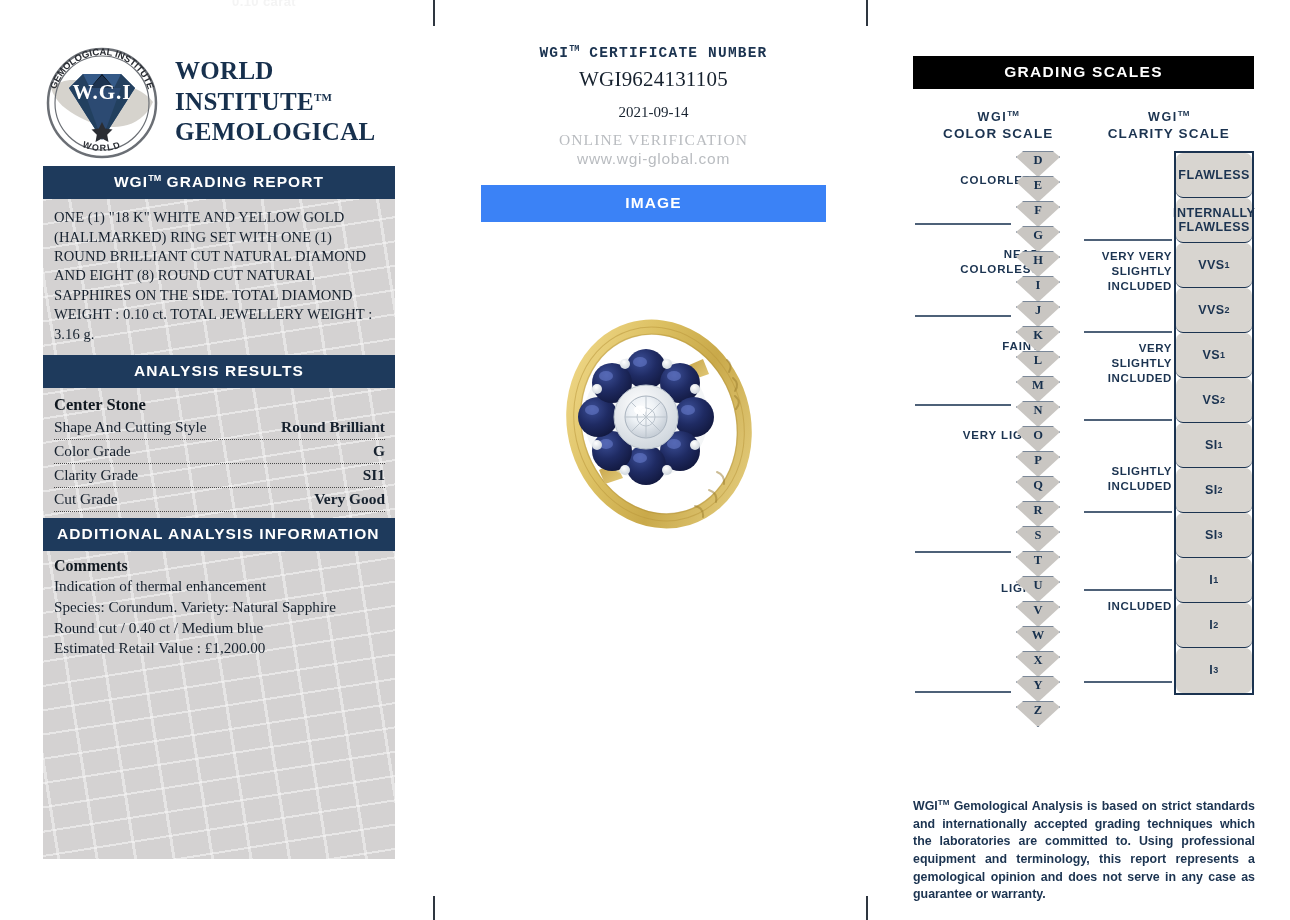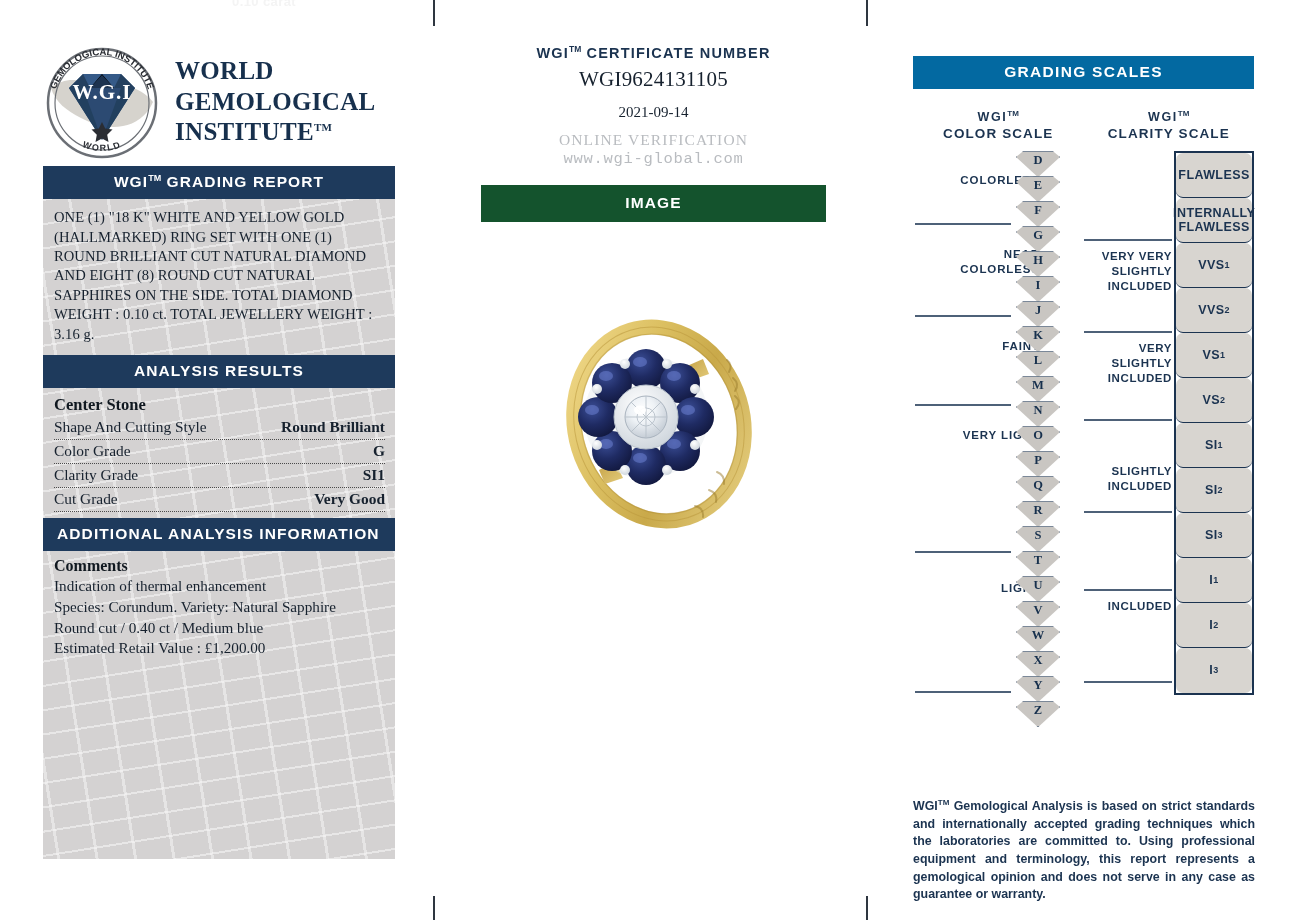--- a/index.html
+++ b/index.html
@@ -164,21 +164,21 @@
 
   
   .col-center {
     position: absolute;
     left: 481px;
     top: 44px;
     width: 345px;
     text-align: center;
   }
   .cert-label {
-    font-family: Liberation Sans, sans-serif;
+    font-family: Liberation Mono, monospace;
     font-size: 14.5px;
     font-weight: bold;
     color: #1b3committee;
     color: #1b3350;
     letter-spacing: 1.2px;
   }
   .cert-label .tm { font-size: 8.5px; vertical-align: super; letter-spacing: 0; }
   .cert-number {
     font-family: "Liberation Serif", serif;
     font-size: 21px;
@@ -193,29 +193,29 @@
     margin-top: 12px;
   }
   .verify-title {
     font-family: "Liberation Serif", serif;
     font-size: 15.5px;
     color: #b9bcc0;
     margin-top: 10px;
     letter-spacing: 1.1px;
   }
   .verify-url {
-    font-family: Liberation Mono, monospace;
+    font-family: Liberation Sans, sans-serif;
     font-size: 15.5px;
     color: #b9bcc0;
     margin-top: 1px;
     letter-spacing: .7px;
   }
   .image-bar {
     margin-top: 17px;
-    background: #14532d;
+    background: #3b82f6;
     color: #fff;
     font-family: "Liberation Sans", sans-serif;
     font-weight: bold;
     font-size: 15.5px;
     letter-spacing: 1.1px;
     padding: 9px 0 10px;
   }
 
   .ring-stage {
     margin-top: 52px;
@@ -224,21 +224,21 @@
   }
 
   
   .col-right {
     position: absolute;
     left: 913px;
     top: 56px;
     width: 341px;
   }
   .scales-header {
-    background: #0369a1;
+    background: #000000;
     color: #fff;
     font-family: "Liberation Sans", sans-serif;
     font-weight: bold;
     font-size: 15.5px;
     letter-spacing: 1.3px;
     text-align: center;
     padding: 7px 0 8px;
   }
   .scale-titles {
     display: flex;
@@ -415,22 +415,22 @@
           <path id="arcTop" d="M11,59 a48,48 0 0,1 96,0"></path>
           <path id="arcBot" d="M14,62 a45,45 0 0,0 90,0"></path>
         </defs>
         <text font-family="Liberation Sans, sans-serif" font-size="9" font-weight="bold" fill="#2a2d33" letter-spacing="1.4">
           <textPath href="#arcBot" startOffset="50%" text-anchor="middle">WORLD</textPath>
         </text>
       </svg>
     </div>
     <div class="brand-name">
       <div>WORLD</div>
+      <div><span>INSTITUTE</span><span class="tm">TM</span></div>
       <div>GEMOLOGICAL</div>
-      <div><span>INSTITUTE</span><span class="tm">TM</span></div>
     </div>
   </div>
 
   <div class="bar">
     <span>WGI</span><span class="tm">TM</span>&nbsp;<span>GRADING REPORT</span>
   </div>
 
   <div class="paper">
     <div class="desc">ONE (1) "18 K" WHITE AND YELLOW GOLD (HALLMARKED) RING SET WITH ONE (1) ROUND BRILLIANT CUT NATURAL DIAMOND AND EIGHT (8) ROUND CUT NATURAL SAPPHIRES ON THE SIDE. TOTAL DIAMOND WEIGHT : 0.10 ct. TOTAL JEWELLERY WEIGHT : 3.16 g.</div>
 

